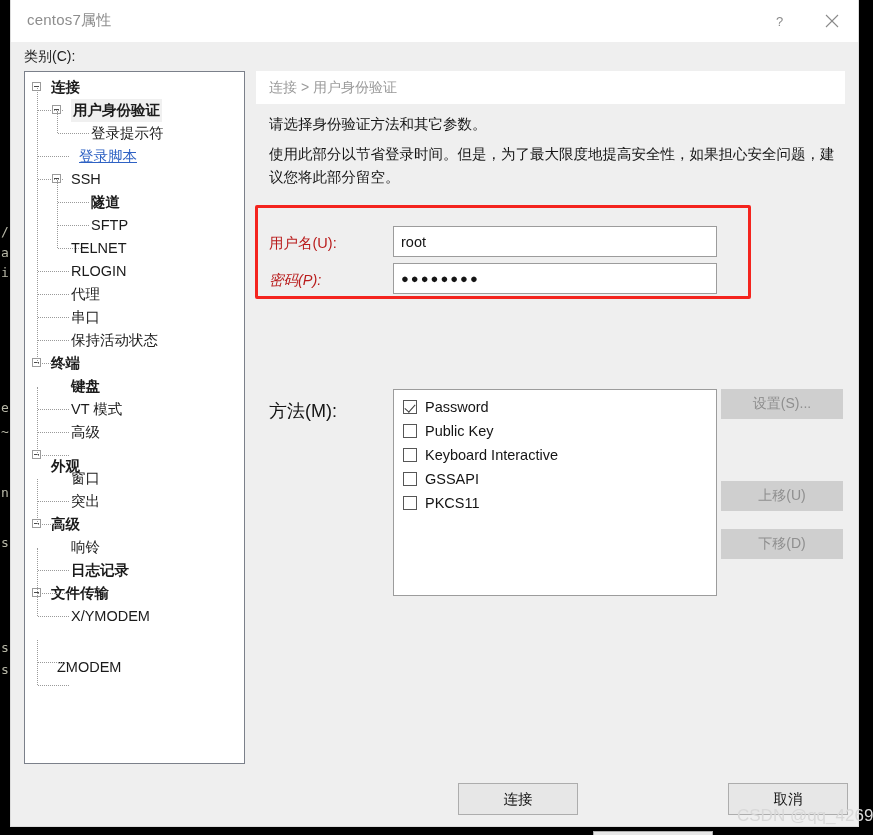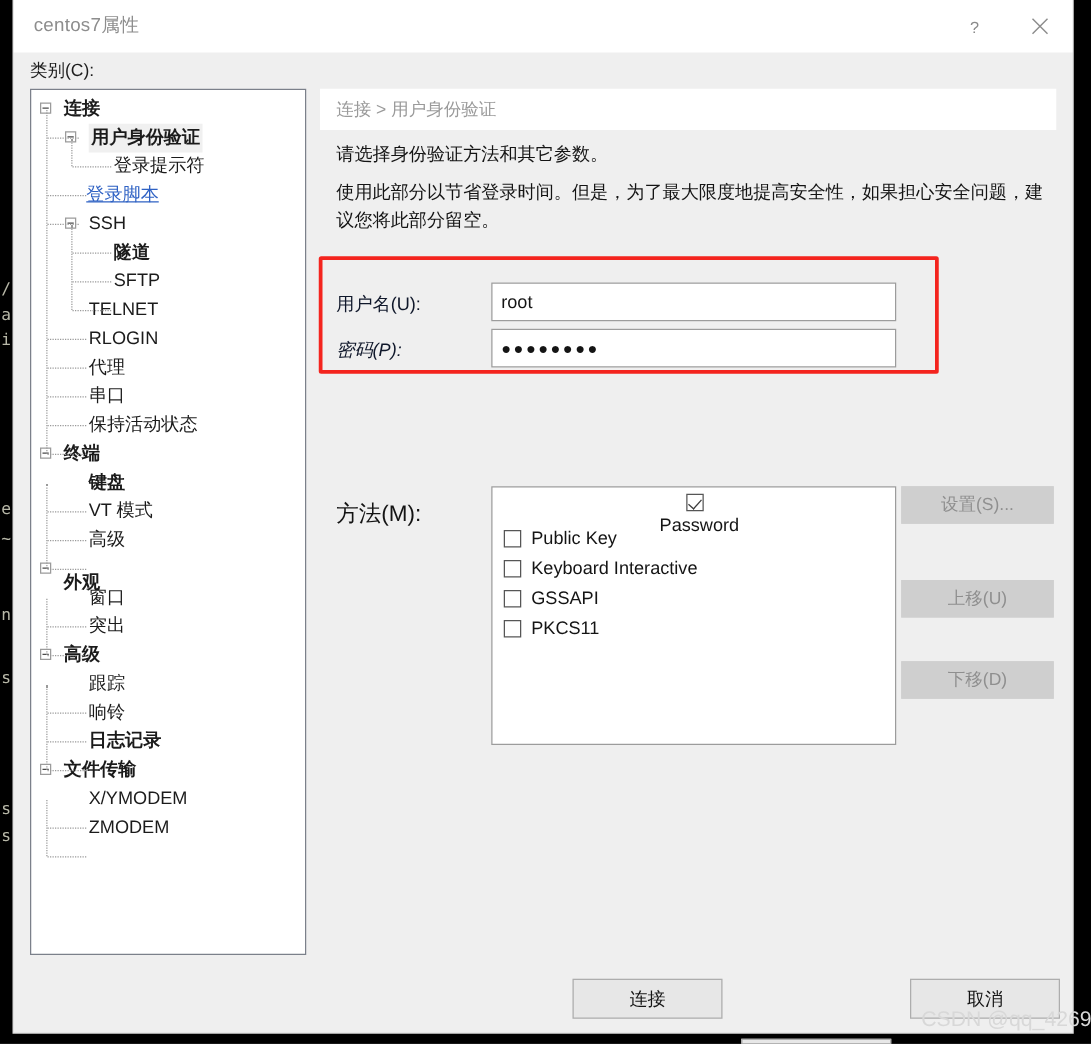--- a/index.html
+++ b/index.html
@@ -106,41 +106,41 @@
   .p2{left:13px;top:72px;width:578px;}
 
   
   .redbox{
     position:absolute;left:-1px;top:134px;width:496px;height:94px;
     border:3px solid #f4241e;box-sizing:border-box;
     border-radius:2px;
   }
 
   .fld-label{
-    position:absolute;font-size:14.5px;color:#0f172a;
+    position:absolute;font-size:14.5px;color:#b91c1c;
   }
   .txtfield{
     position:absolute;background:#ffffff;border:1px solid #9c9c9c;
     box-sizing:border-box;height:31px;
     font-size:14.5px;color:#141414;
     display:flex;align-items:center;padding-left:7px;
   }
   .dots{letter-spacing:2px;font-size:13px;}
 
   
   .methods-label{position:absolute;left:13px;top:328px;font-size:18px;color:#141414;}
   .methods-box{
     position:absolute;left:137px;top:318px;width:324px;height:207px;
     background:#ffffff;border:1px solid #9c9c9c;box-sizing:border-box;
   }
   .mrow{
     position:relative;height:24px;line-height:24px;
     padding-left:9px;font-size:14.5px;color:#141414;display:flex;align-items:center;
   }
-  .mrow:first-child{margin-top:5px;flex-direction:column;}
+  .mrow:first-child{margin-top:5px;}
   .cbx{
     width:14px;height:14px;border:1px solid #565656;background:#fff;
     box-sizing:border-box;margin-right:8px;position:relative;flex:none;
   }
   .cbx.on:after{
     content:"";position:absolute;left:3px;top:1px;width:5px;height:9px;
     border:solid #3b3b3b;border-width:0 1.6px 1.6px 0;
     transform:rotate(42deg);
   }
 
@@ -215,21 +215,21 @@
             <span class="lbl" style="left: 26px;">连接</span>
           </div>
           <div class="node bold">
             <div class="exp" style="left: 27px;"></div>
             <span class="lbl selbg" style="left: 46px;">用户身份验证</span>
           </div>
           <div class="node">
             <span class="lbl" style="left: 66px;">登录提示符</span>
           </div>
           <div class="node">
-            <span class="lnk" style="left: 44px;">登录脚本</span>
+            <span class="lnk" style="left: 54px;">登录脚本</span>
           </div>
           <div class="node">
             <div class="exp" style="left: 27px;"></div>
             <span class="lbl" style="left: 46px;">SSH</span>
           </div>
           <div class="node bold">
             <span class="lbl" style="left: 66px;">隧道</span>
           </div>
           <div class="node">
             <span class="lbl" style="left: 66px;">SFTP</span>
@@ -270,37 +270,34 @@
             <span class="lbl" style="left: 46px;">窗口</span>
           </div>
           <div class="node">
             <span class="lbl" style="left: 46px;">突出</span>
           </div>
           <div class="node bold">
             <div class="exp" style="left: 7px;"></div>
             <span class="lbl" style="left: 26px;">高级</span>
           </div>
           <div class="node">
-            <span class="lbl" style="left: 46px;">跟踪</span>
-          </div>
-          <div class="node">
             <span class="lbl" style="left: 46px;">响铃</span>
           </div>
           <div class="node bold">
             <span class="lbl" style="left: 46px;">日志记录</span>
           </div>
           <div class="node bold">
             <div class="exp" style="left: 7px;"></div>
             <span class="lbl" style="left: 26px;">文件传输</span>
           </div>
           <div class="node">
             <span class="lbl" style="left: 46px;">X/YMODEM</span>
           </div>
           <div class="node">
-            <span class="lbl" style="left: 46px;">ZMODEM</span>
+            <span class="lbl" style="left: 32px; margin-top: 28px;">ZMODEM</span>
           </div>
           <div class="hline" style="left: 13px; top: 34px; width: 25px;"></div>
           <div class="hline" style="left: 33px; top: 57px; width: 31px;"></div>
           <div class="hline" style="left: 13px; top: 80px; width: 31px;"></div>
           <div class="hline" style="left: 13px; top: 103px; width: 25px;"></div>
           <div class="hline" style="left: 33px; top: 126px; width: 31px;"></div>
           <div class="hline" style="left: 33px; top: 149px; width: 31px;"></div>
           <div class="hline" style="left: 33px; top: 172px; width: 31px;"></div>
           <div class="hline" style="left: 13px; top: 195px; width: 31px;"></div>
           <div class="hline" style="left: 13px; top: 218px; width: 31px;"></div>
@@ -363,21 +360,21 @@
             <span>GSSAPI</span>
           </div>
           <div class="mrow">
             <span class="cbx"></span>
             <span>PKCS11</span>
           </div>
         </div>
 
       <div id="side-buttons">
           <div class="sbtn" style="top: 318px;">设置(S)...</div>
-          <div class="sbtn" style="top: 393px;">上移(U)</div>
+          <div class="sbtn" style="top: 410px;">上移(U)</div>
           <div class="sbtn" style="top: 458px;">下移(D)</div>
         </div>
     </div>
 
     <div class="bbtn" id="btn-connect">连接</div>
     <div class="bbtn" id="btn-ok">确定</div>
     <div class="bbtn" id="btn-cancel">取消</div>
 
   </div>
 

